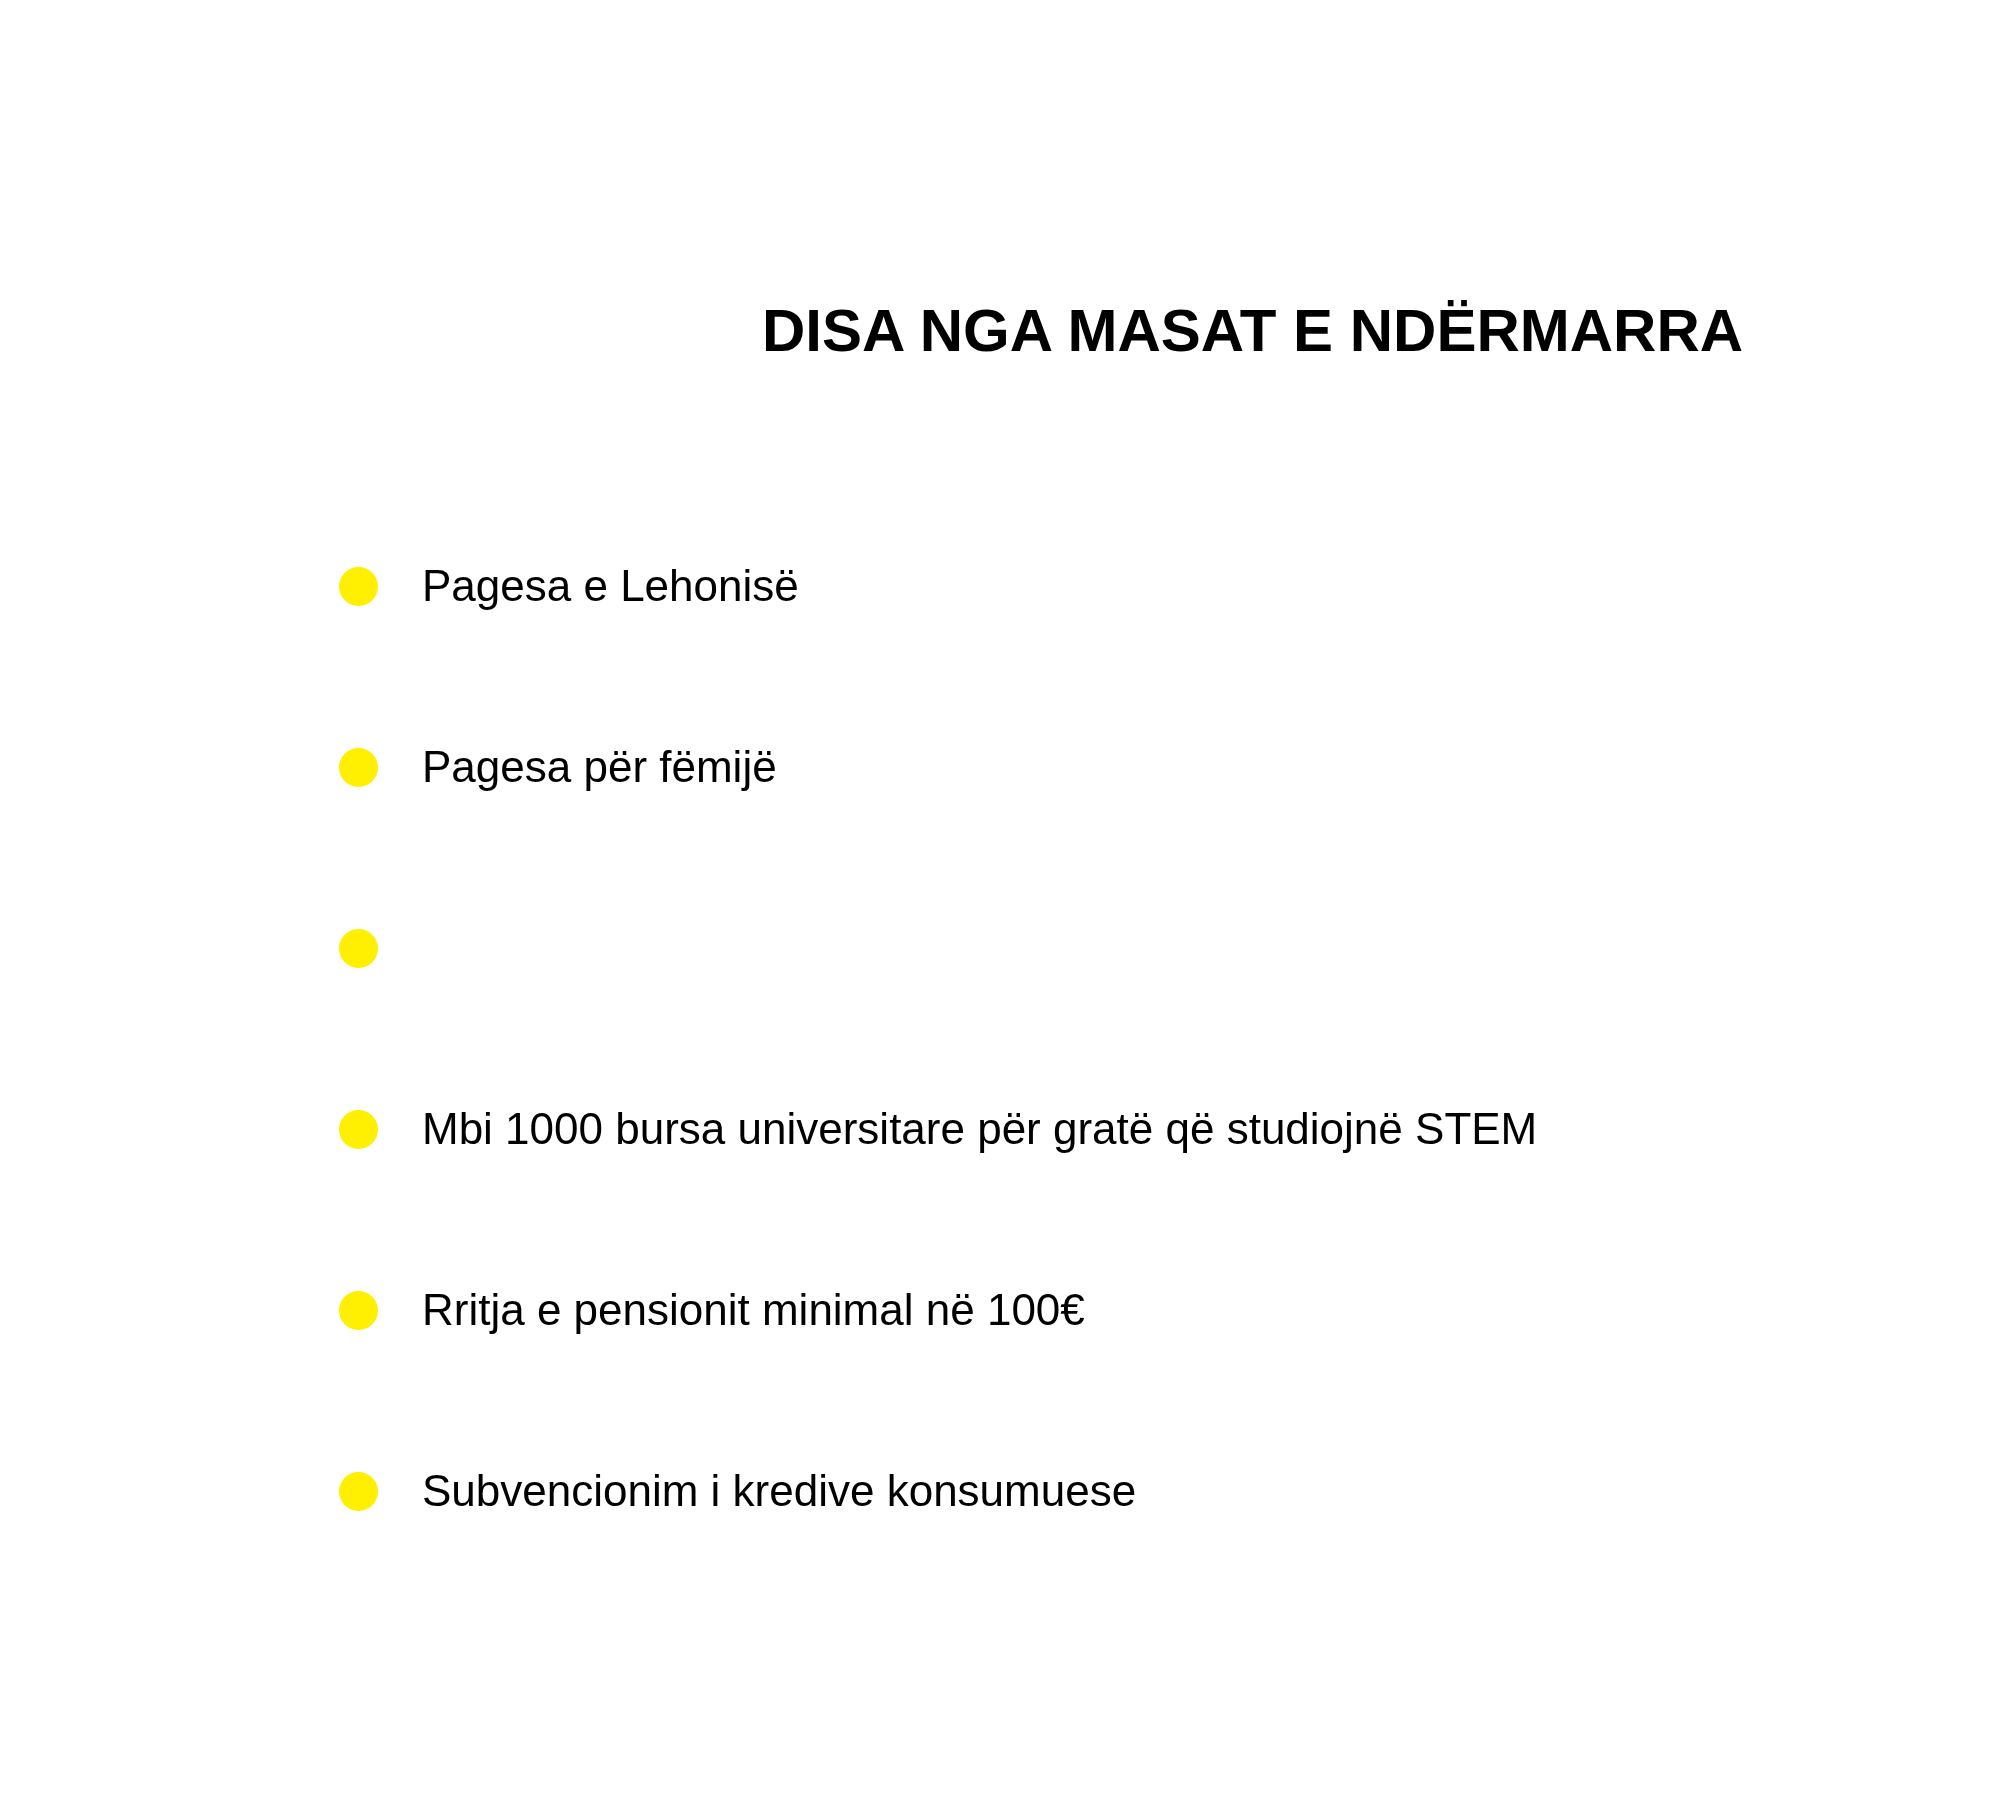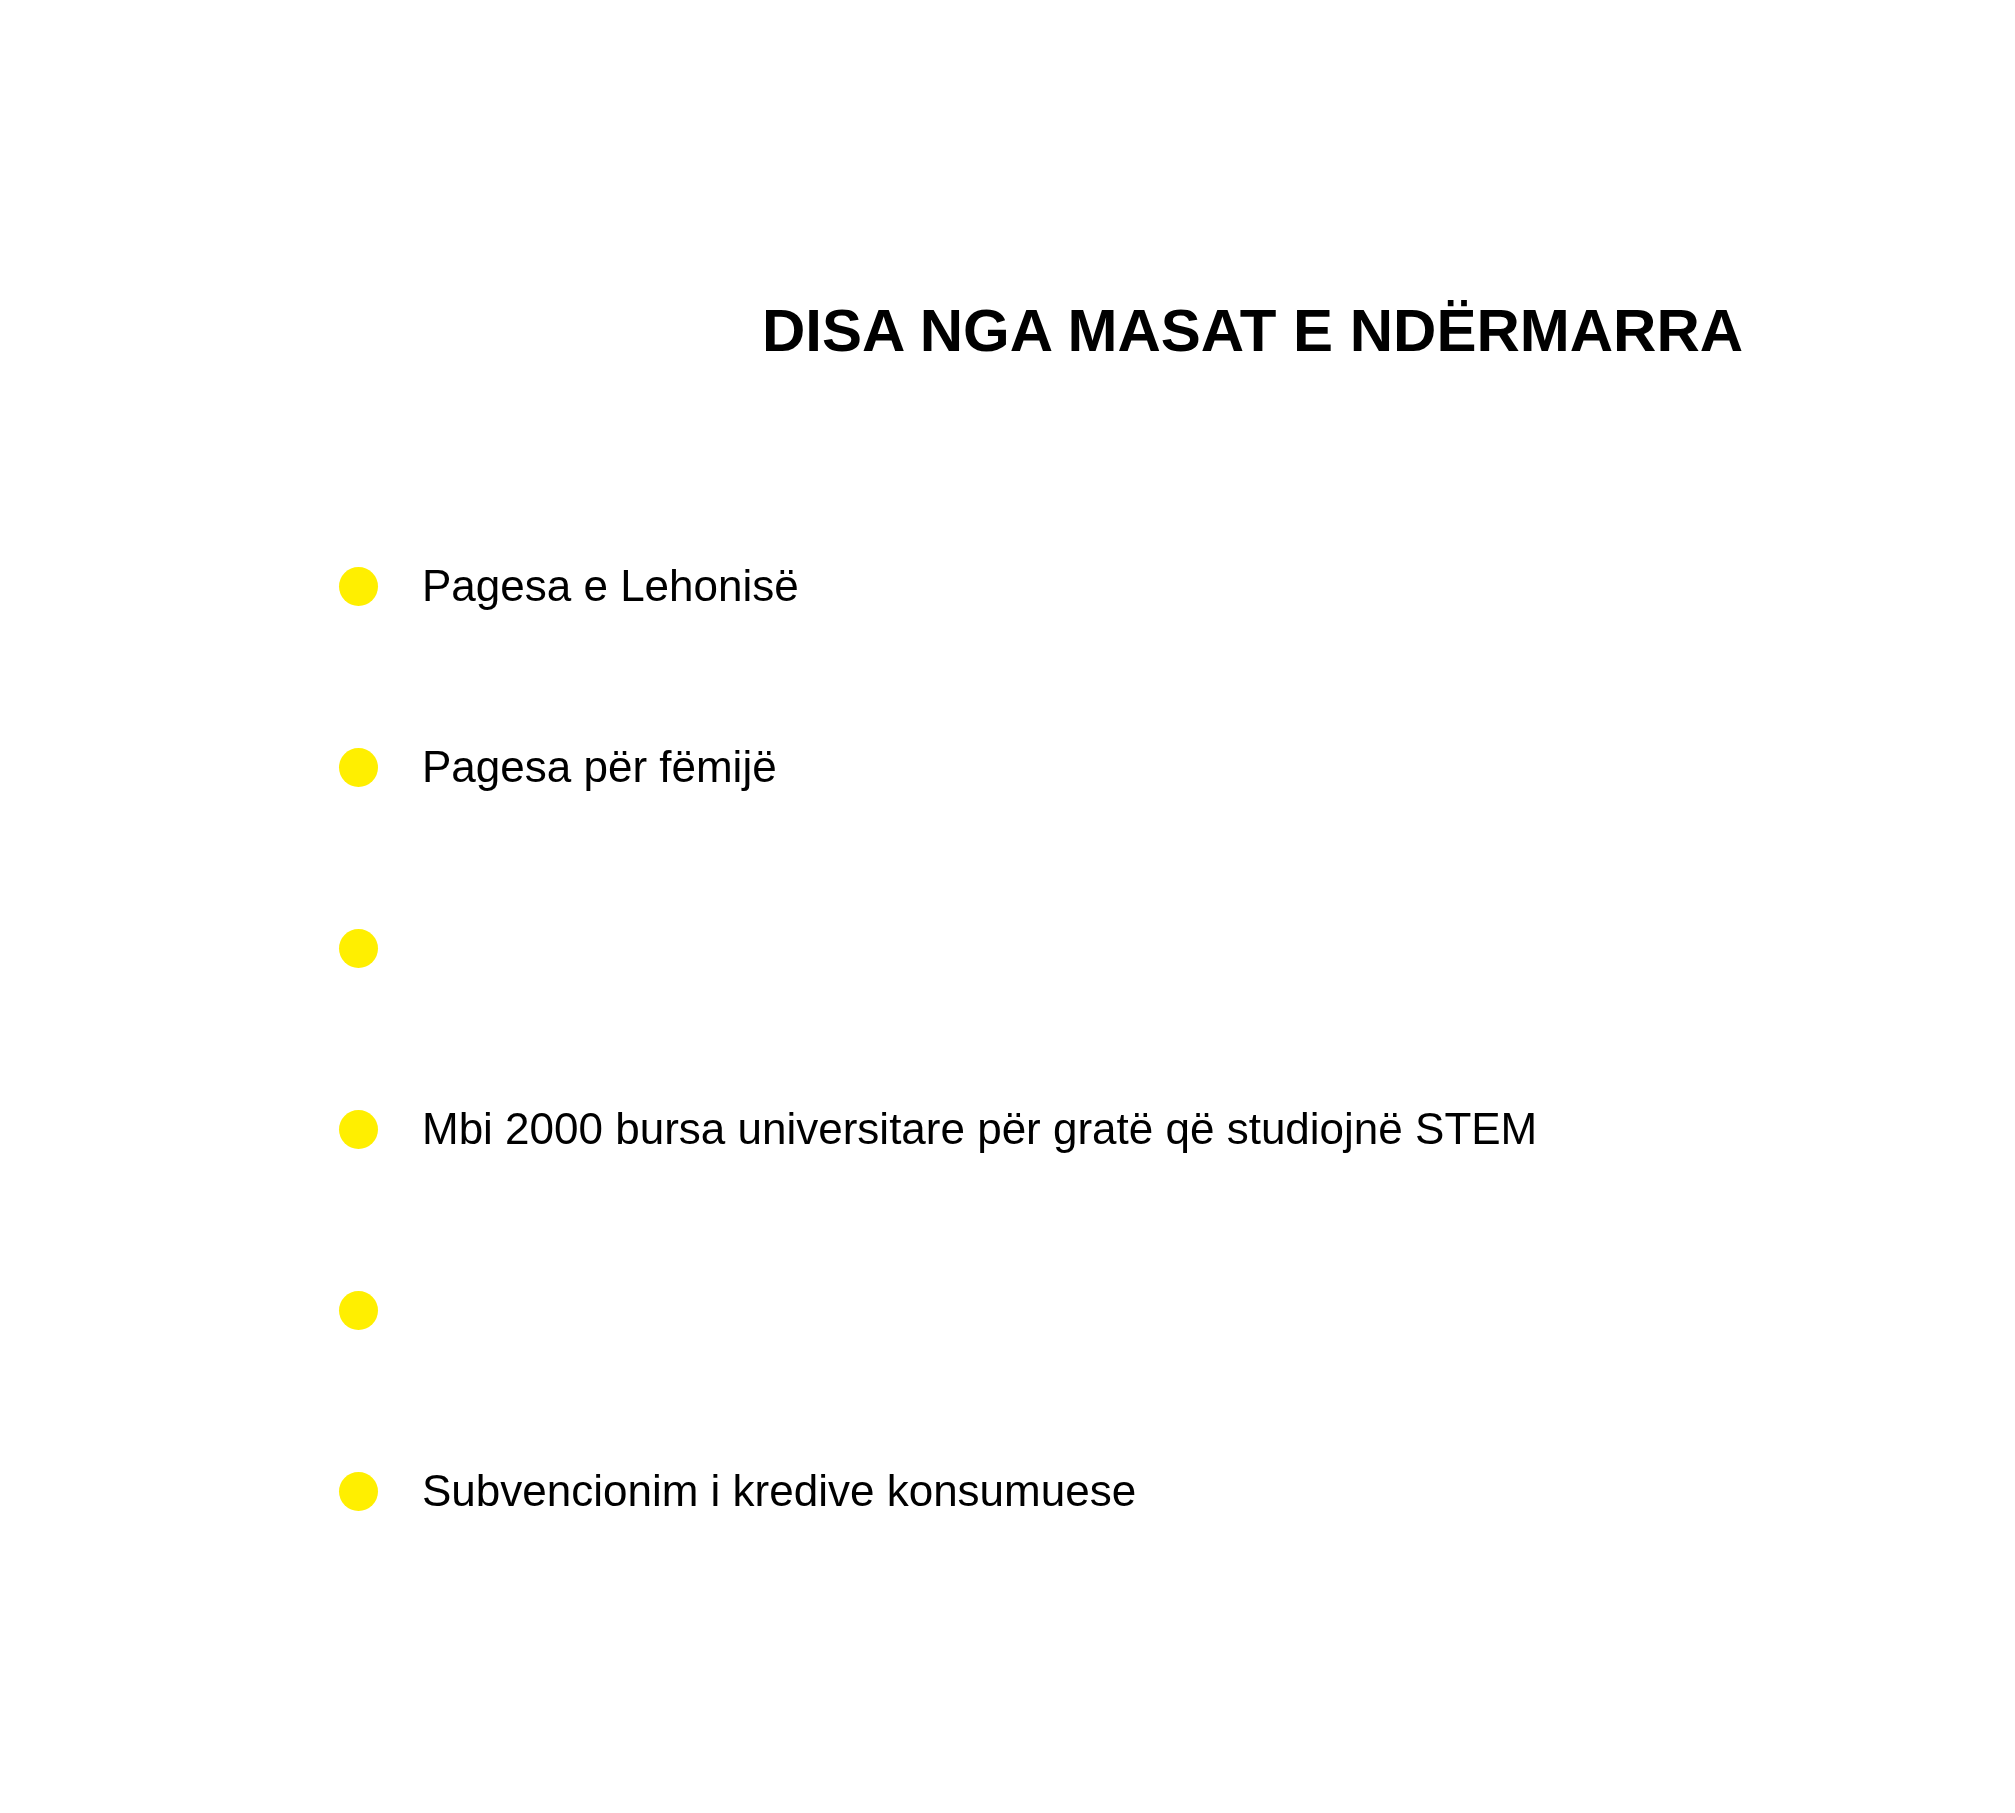--- a/index.html
+++ b/index.html
@@ -80,25 +80,26 @@
       <span class="bullet-marker"></span>
       <span class="bullet-text">Pagesa për fëmijë</span>
     </li>
 
     <li class="bullet-item">
       <span class="bullet-marker"></span>
     </li>
 
     <li class="bullet-item">
       <span class="bullet-marker"></span>
-      <span class="bullet-text">Mbi 2000 bursa universitare për gratë që studiojnë STEM</span>
+      <span class="bullet-text">Mbi 1000 bursa universitare për gratë që studiojnë STEM</span>
     </li>
 
     <li class="bullet-item">
       <span class="bullet-marker"></span>
+      <span class="bullet-text">Rritja e pensionit minimal në 100€</span>
     </li>
 
     <li class="bullet-item">
       <span class="bullet-marker"></span>
       <span class="bullet-text">Subvencionim i kredive konsumuese</span>
     </li>
 
   </ul>
 
 </div>

